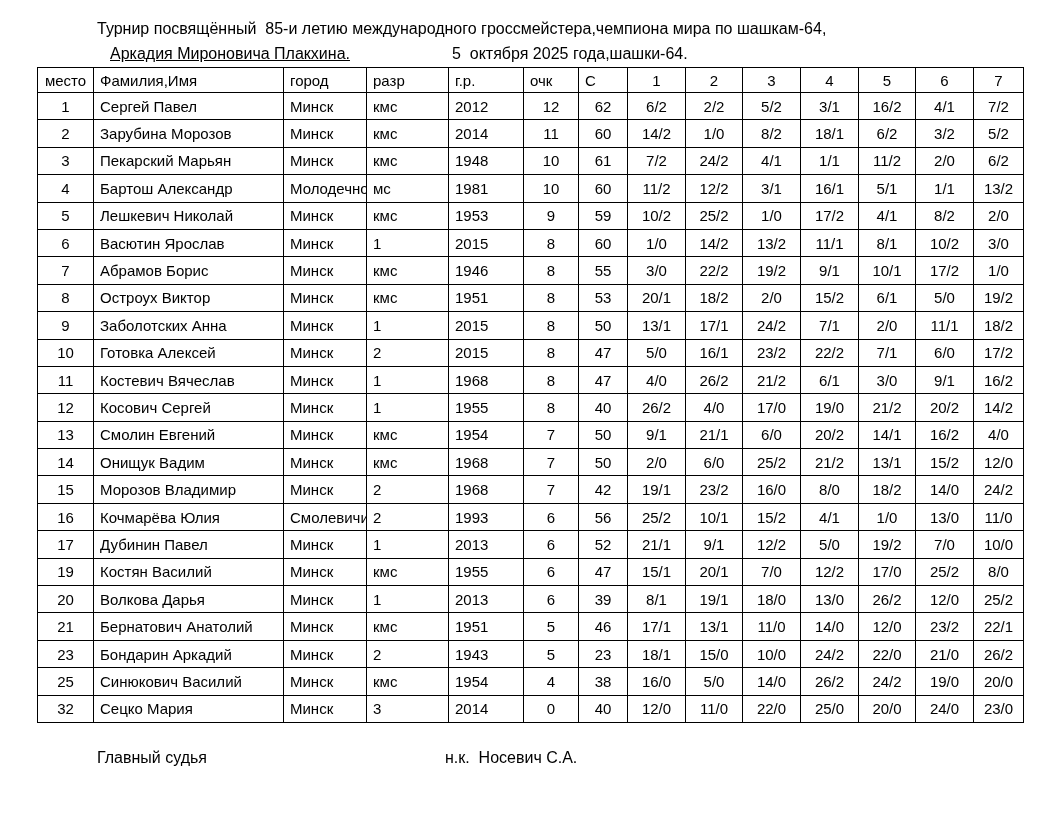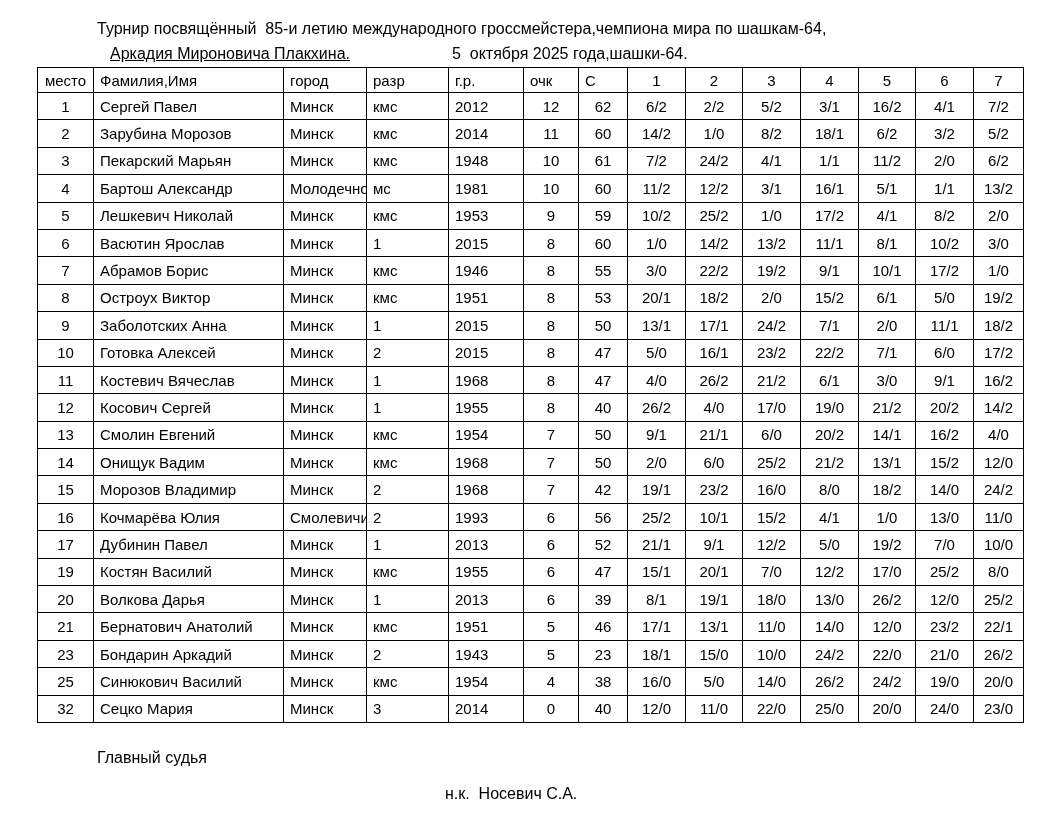--- a/index.html
+++ b/index.html
@@ -20,21 +20,21 @@
     position: absolute;
     white-space: pre;
     font-size: 16px;
     line-height: 20px;
     color: #000;
   }
   #title-line-1 { left: 97px; top: 19px; }
   #title-line-2-left { left: 110px; top: 44px; text-decoration: underline; }
   #title-line-2-date { left: 452px; top: 44px; }
   #footer-left  { left: 97px;  top: 748px; }
-  #footer-right { left: 445px; top: 748px; margin-top: 36px; }
+  #footer-right { left: 445px; top: 748px; }
 
   table#results {
     position: absolute;
     left: 37px;
     top: 67px;
     width: 986px;
     height: 656px;
     border-collapse: collapse;
     table-layout: fixed;
     font-size: 15px;

